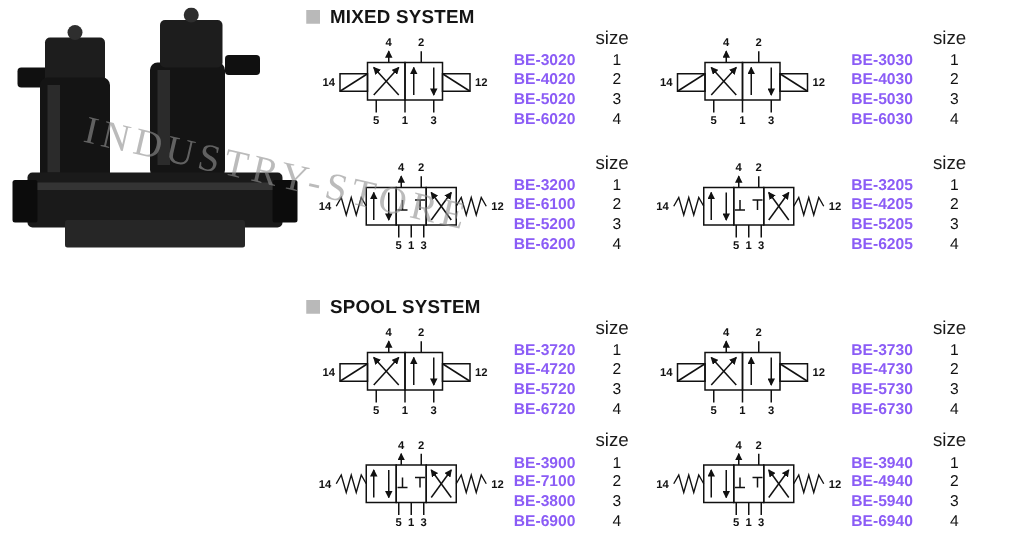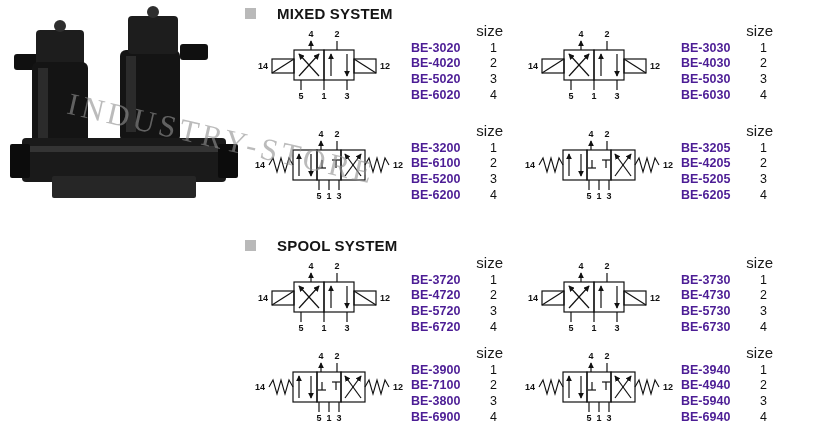--- a/index.html
+++ b/index.html
@@ -13,29 +13,29 @@
     position:absolute; left:72px; top:86px;
     font-family:"Liberation Serif", serif;
     font-size:31px; letter-spacing:4px;
     color:rgba(145,145,145,0.62);
     transform:rotate(13deg); transform-origin:0 0;
     white-space:nowrap; pointer-events:none; z-index:5;
   }
 
   .section-header { position:absolute; display:flex; align-items:center; gap:8px; }
   .bullet { width:11px; height:11px; background:#b9b9b9; }
-  .section-title { font-size:15px; font-weight:bold; color:#151515; letter-spacing:0.2px;margin-left:13px; }
+  .section-title { font-size:15px; font-weight:bold; color:#151515; letter-spacing:0.2px; }
 
   .group { position:absolute; width:262px; height:94px; }
   .schematic { position:absolute; left:4px; top:6px; width:158px; height:82px; }
   .schematic svg { display:block; }
   .size-head { position:absolute; left:166px; top:0; width:92px; text-align:right; font-size:15px; color:#1a1a1a; }
   .rows { position:absolute; left:166px; top:18px; width:92px; }
   .row { display:flex; justify-content:space-between; align-items:center; height:15.6px; }
-  .model { font-weight:bold; font-size:12.5px; color:#4c1d95; }
+  .model { font-weight:bold; font-size:12.5px; color:#8b5cf6; }
   .sz { font-size:12.5px; color:#111; padding-right:6px; }
 
   svg text.port { font-family:"Liberation Sans", sans-serif; font-size:9px; font-weight:bold; fill:#111; }
 </style>
 </head>
 <body>
 
 <svg width="0" height="0" style="position:absolute" aria-hidden="true">
   <defs>
     <marker id="arw" viewBox="0 0 8 8" refX="7" refY="4" markerWidth="5" markerHeight="5" orient="auto">

